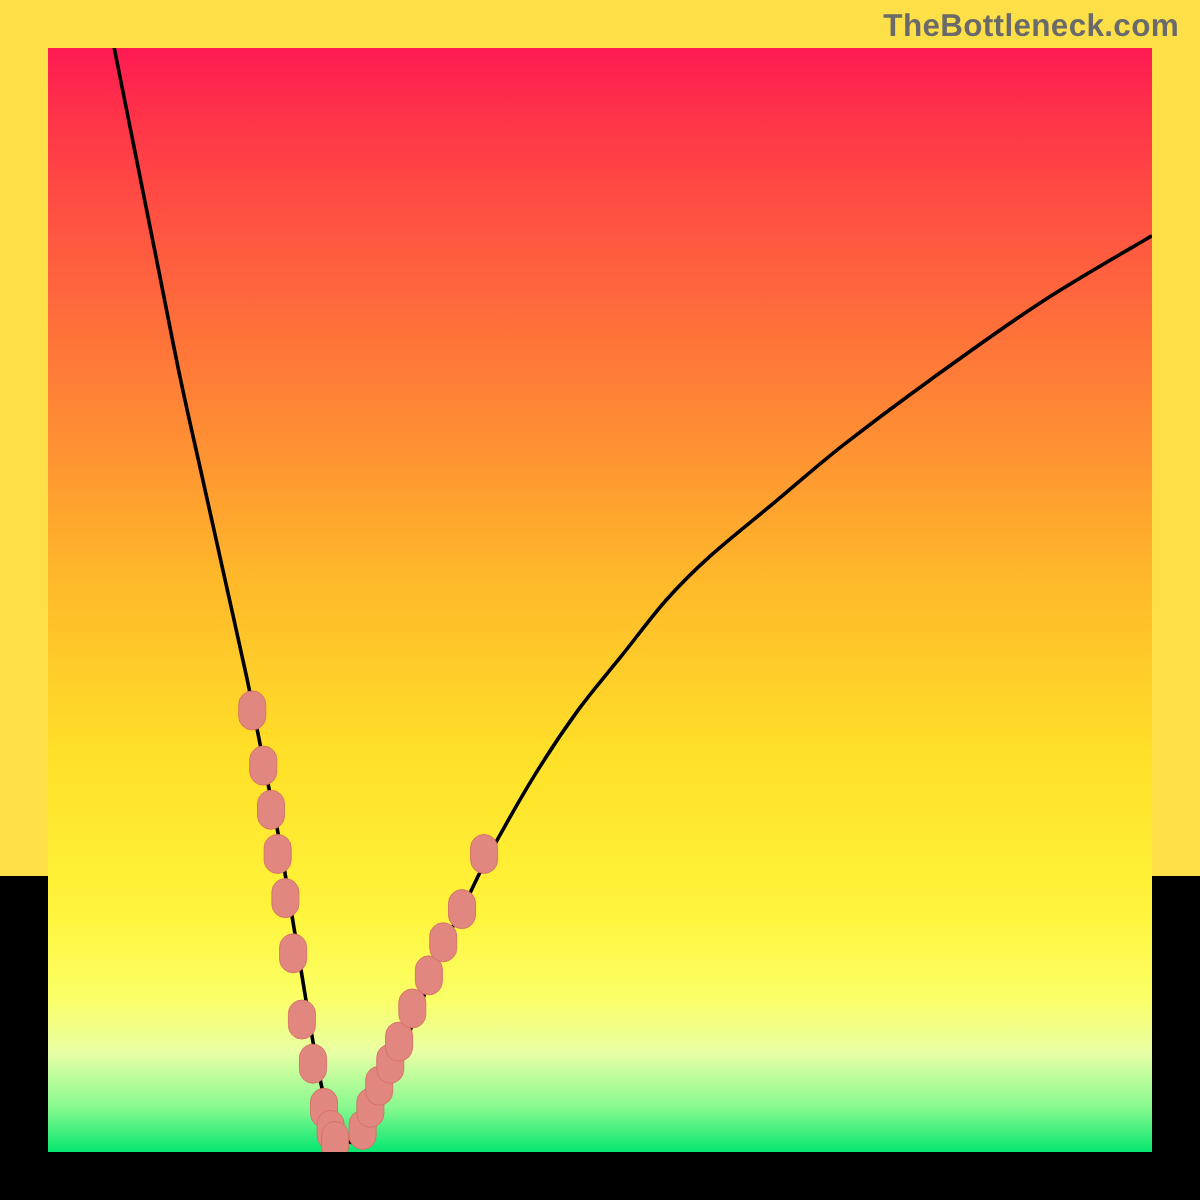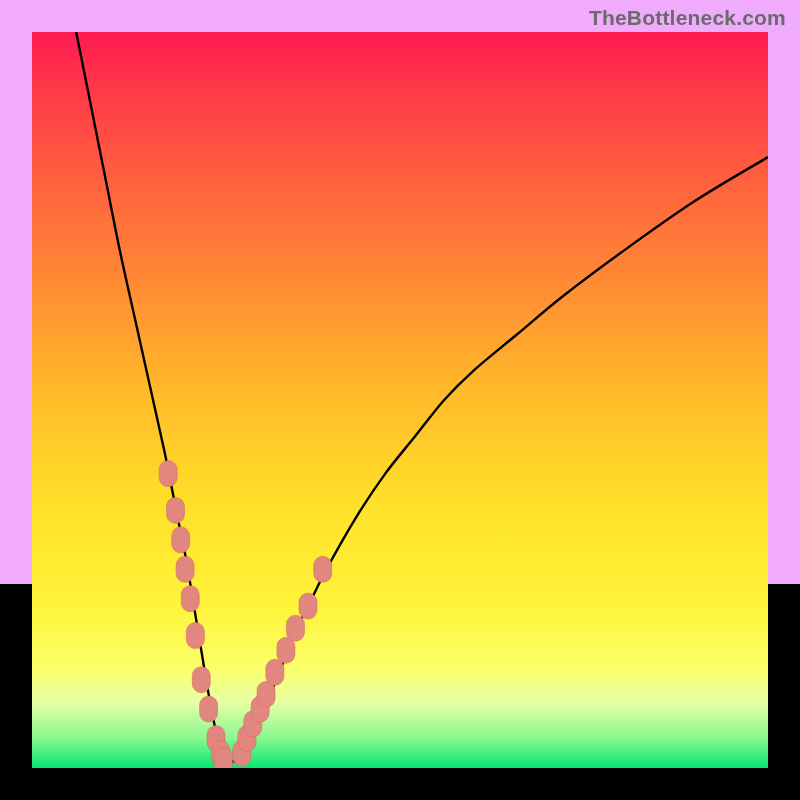--- a/index.html
+++ b/index.html
@@ -8,21 +8,21 @@
     width: 800px;
     height: 800px;
     overflow: hidden;
     background: #000;
     font-family: Arial, Helvetica, sans-serif;
   }
   .frame {
     position: relative;
     width: 800px;
     height: 584px;
-    background: #f0abfc;
+    background: #fde047;
   }
   .plot-area {
     position: absolute;
     left: 32px;
     top: 32px;
     width: 736px;
     height: 736px;
     background: linear-gradient(
       to bottom,
       #ff1a52 0%,

